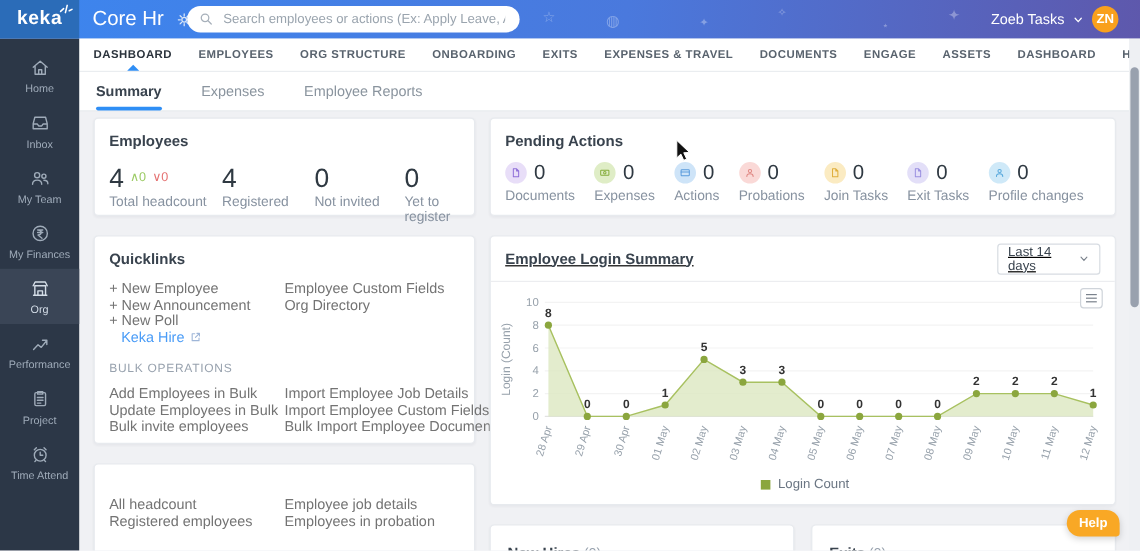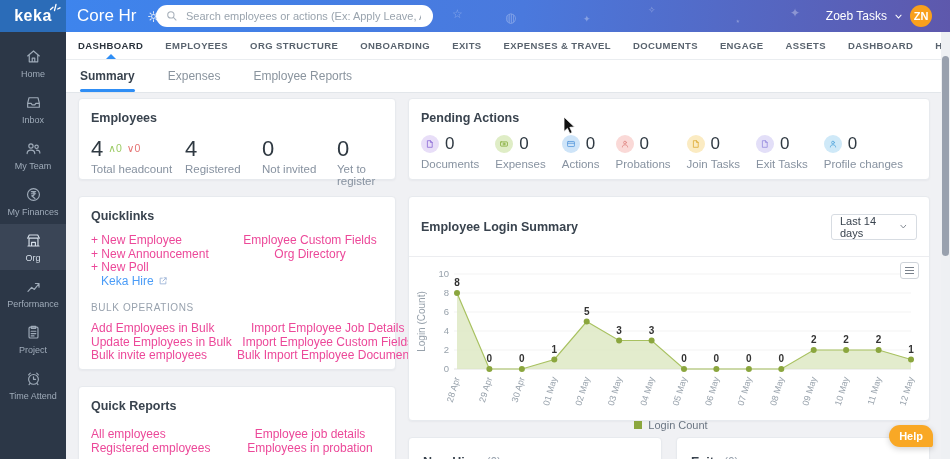--- a/index.html
+++ b/index.html
@@ -64,28 +64,28 @@
   .pa-items{display:flex;justify-content:space-between;margin-top:9px;}
   .pa-row{display:flex;align-items:center;}
   .pa-circle{width:18px;height:18px;border-radius:50%;display:inline-flex;align-items:center;justify-content:center;flex:none;}
   .pa-count{font-size:17px;color:#2F3942;margin-left:6px;}
   .pa-label{font-size:11.5px;color:#8792A0;margin-top:4px;white-space:nowrap;}
   
   .ql-card{height:174px;padding:12px;}
   .qr-card{height:140px;padding:12px;}
   .cols{display:flex;margin-top:11px;}
   .c-left{width:146px;flex:none;}
-  .c-right{flex:1;text-align:center;}
-  .lnk{display:block;font-size:12px;color:#ec4899;line-height:13.5px;text-decoration:none;cursor:pointer;white-space:nowrap;}
+  .c-right{flex:1;}
+  .lnk{display:block;font-size:12px;color:#737373;line-height:13.5px;text-decoration:none;cursor:pointer;white-space:nowrap;}
   .hire-row{display:flex;align-items:center;gap:4px;margin-left:10px;color:#4A9CF7;font-size:12px;line-height:13.5px;cursor:pointer;}
   .hire-row svg{color:#9FB6D8;}
   .bulk-title{font-size:10px;color:#98A2AE;letter-spacing:.6px;margin:14px 0 9px;font-weight:500;}
   
   .chart-card{height:225px;position:relative;}
-  .chart-head{height:37px;border-bottom:1px solid #ECEDF0;display:flex;align-items:center;justify-content:space-between;padding:11px 12px;}
+  .chart-head{height:37px;border-bottom:1px solid #ECEDF0;display:flex;align-items:center;justify-content:space-between;padding:0 12px;text-decoration:underline;}
   .range-select{width:86px;height:26px;border:1px solid #D7DCE2;border-radius:3px;background:#fff;display:flex;
                 align-items:center;justify-content:space-between;padding:0 8px;font-size:11px;color:#39434E;cursor:pointer;box-sizing:border-box;}
   .range-select svg{color:#7A828C;}
   .chart-body{position:relative;padding:5px 0 0 4px;}
   .menu-btn{position:absolute;top:5px;right:10px;width:17px;height:15px;border:1px solid #CFD4DA;border-radius:3px;
             background:#fff;display:flex;flex-direction:column;justify-content:center;align-items:center;gap:2px;cursor:pointer;}
   .menu-btn span{display:block;width:9px;height:1px;background:#7A828C;}
   .legend{display:flex;align-items:center;justify-content:center;gap:6px;margin-top:1px;}
   .legend-swatch{width:8px;height:8px;background:#8BA63E;}
   .legend-label{font-size:11px;color:#6B7683;}
@@ -290,24 +290,23 @@
             </div>
           <div class="c-right" id="bulk-right">
               <a class="lnk">Import Employee Job Details</a>
               <a class="lnk">Import Employee Custom Fields</a>
               <a class="lnk">Bulk Import Employee Documents</a>
             </div>
         </div>
       </section>
 
       <section class="card qr-card">
-        <div class="card-title">Quick Reports</div>
         <div class="cols" style="margin-top:15px;">
           <div class="c-left" id="qr-left">
-              <a class="lnk">All employees</a>
+              <a class="lnk">All headcount</a>
               <a class="lnk">Registered employees</a>
             </div>
           <div class="c-right" id="qr-right">
               <a class="lnk">Employee job details</a>
               <a class="lnk">Employees in probation</a>
             </div>
         </div>
       </section>
 
     </div>

